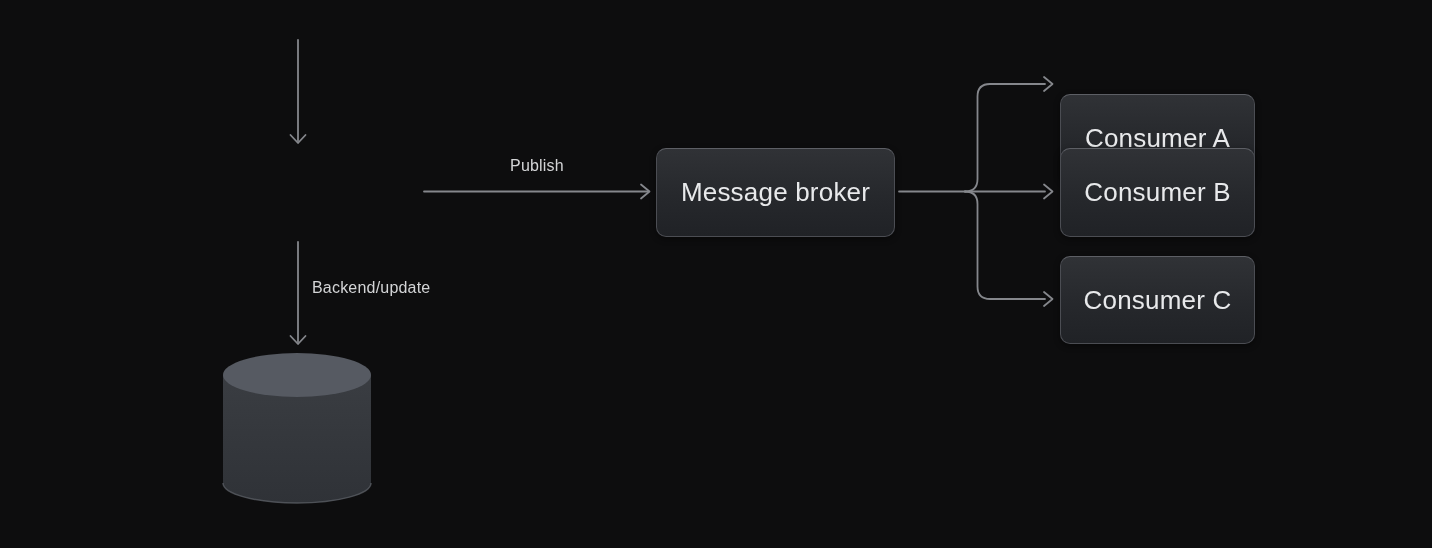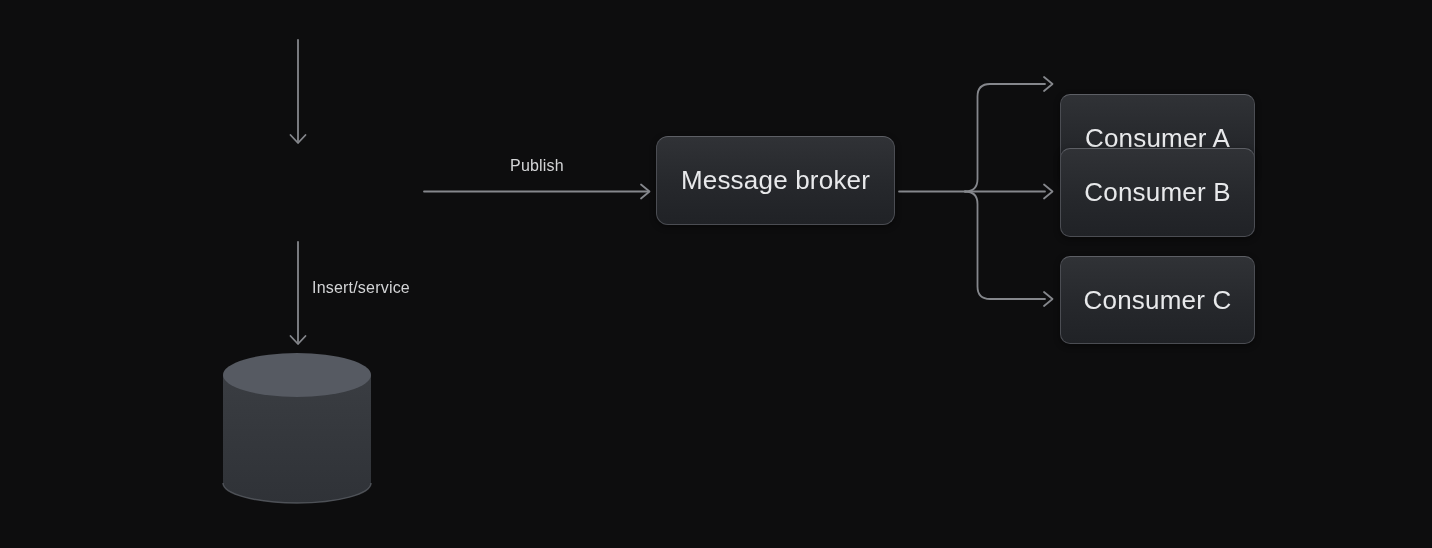--- a/index.html
+++ b/index.html
@@ -30,21 +30,21 @@
     background: linear-gradient(180deg, #303236 0%, #26282c 55%, #202226 100%);
     border: 1px solid #4b4d53;
     border-top-color: #5d5f65;
     box-shadow: 0 2px 6px rgba(0,0,0,0.45);
     color: #e8e9eb;
     font-size: 26px;
     letter-spacing: 0.2px;
     white-space: nowrap;
   }
   .node-backend   { left: 180px;  top: 148px; width: 237px; height: 87px; }
-  .node-broker    { left: 656px;  top: 136px; width: 237px; height: 87px; border-radius: 12px; }
+  .node-broker    { left: 656px;  top: 148px; width: 237px; height: 87px; }
   .node-consumer-a{ left: 1060px; top: 58px;  width: 193px; height: 86px; margin-top: 36px; }
   .node-consumer-b{ left: 1060px; top: 148px; width: 193px; height: 87px; justify-content: center; }
   .node-consumer-c{ left: 1060px; top: 256px; width: 193px; height: 86px; }
   .edge-label {
     position: absolute;
     color: #d3d4d6;
     font-size: 16px;
     letter-spacing: 0.2px;
     white-space: nowrap;
   }
@@ -114,15 +114,15 @@
   <div class="node node-consumer-b">
     <span>Consumer B</span>
   </div>
 
   <div class="node node-consumer-c">
     <span>Consumer C</span>
   </div>
 
   <div class="edge-label label-publish">Publish</div>
 
-  <div class="edge-label label-insert">Insert/service</div>
+  <div class="edge-label label-insert">Backend/update</div>
 
 </div>
 
 </body></html>

